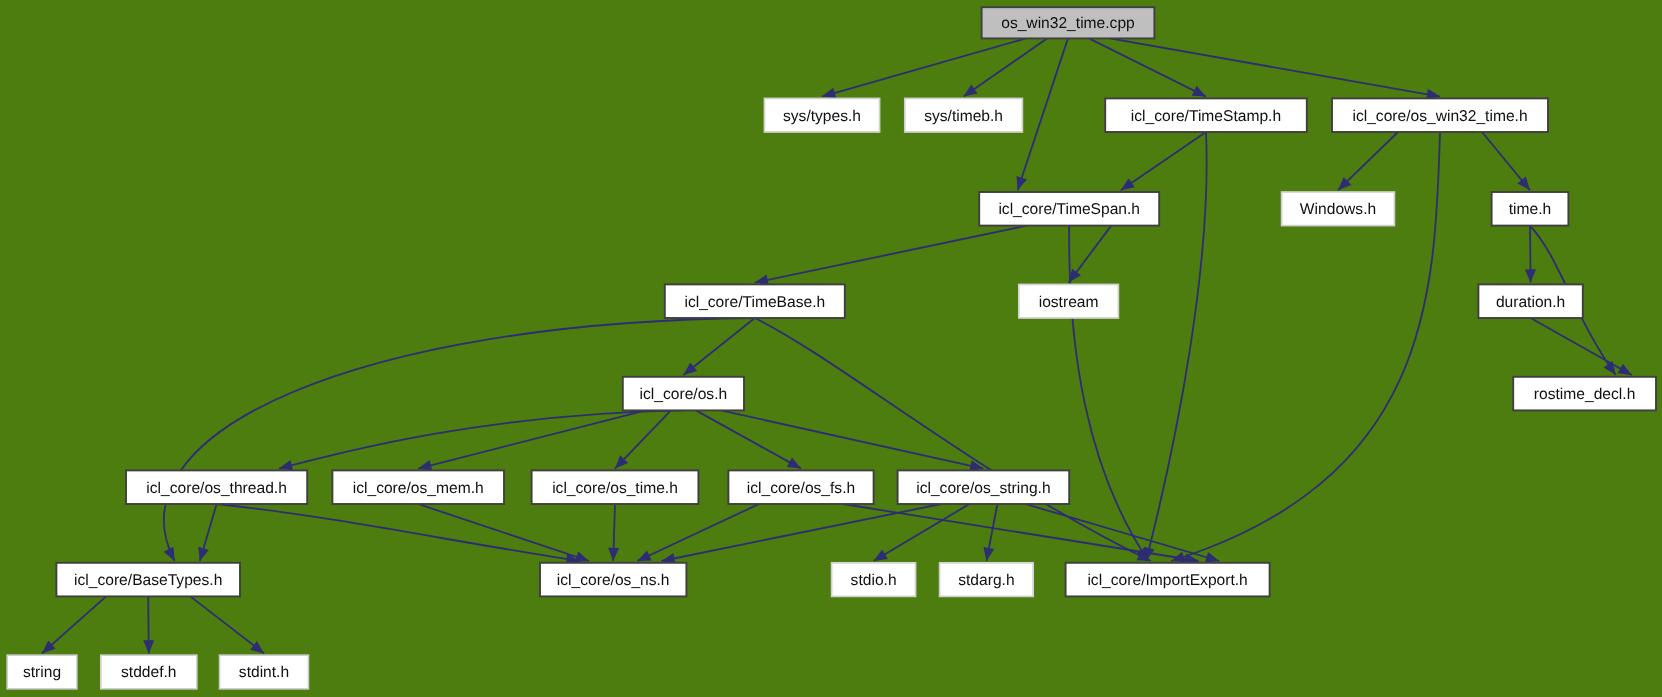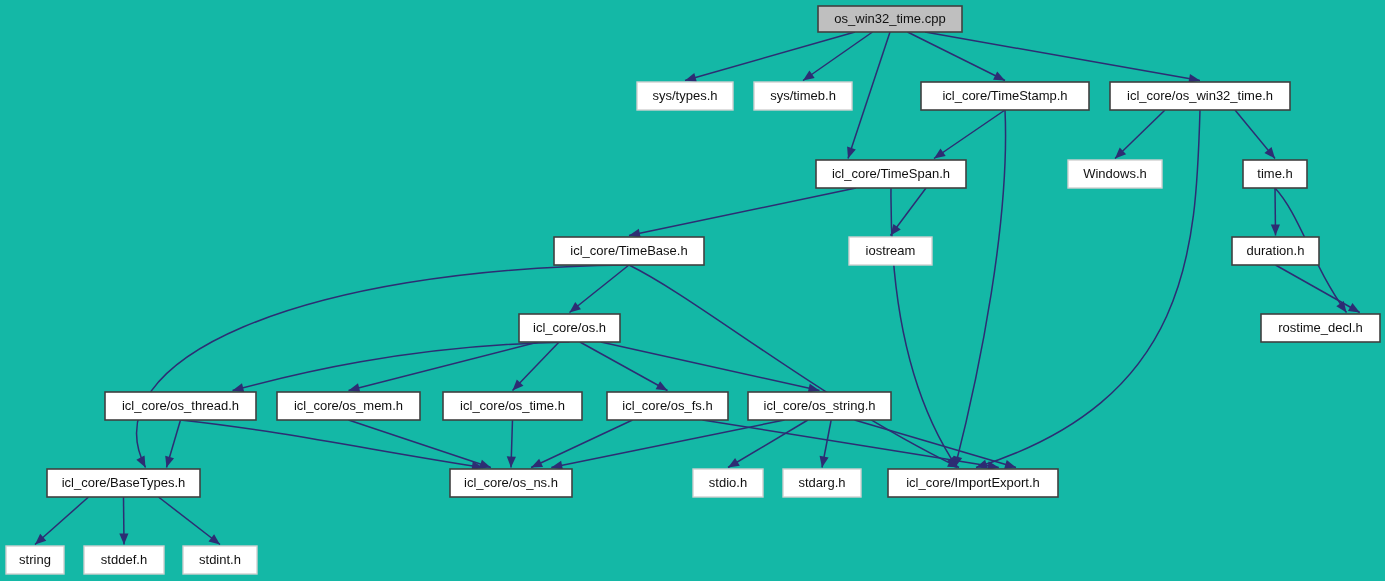--- a/index.html
+++ b/index.html
@@ -1,17 +1,17 @@
 <!DOCTYPE html>
 <html><head>
 <meta charset="utf-8">
 <style>
   html,body{margin:0;padding:0;background:#ffffff;}
   body{font-family:"Liberation Sans",sans-serif;}
-  #graph-wrap{position:relative;width:1385px;height:581px;background:#14b8a6;overflow:hidden;}
+  #graph-wrap{position:relative;width:1385px;height:581px;background:#4d7c0f;overflow:hidden;}
   svg#graph{position:absolute;left:0;top:0;width:1385px;height:581px;display:block;}
   .node-rect{fill:#ffffff;}
   .node-rect.internal{stroke:#404040;stroke-width:1.6;}
   .node-rect.external{stroke:#d0d0d0;stroke-width:1.4;}
   .node-rect.root{fill:#bfbfbf;stroke:#404040;stroke-width:1.6;}
   .node-label{font-family:"Liberation Sans",sans-serif;font-size:13px;fill:#101010;
               text-anchor:middle;dominant-baseline:middle;pointer-events:none;}
   .edge{fill:none;stroke:#2d2d73;stroke-width:1.5;}
   .arrowhead{fill:#2d2d73;}
 </style>

